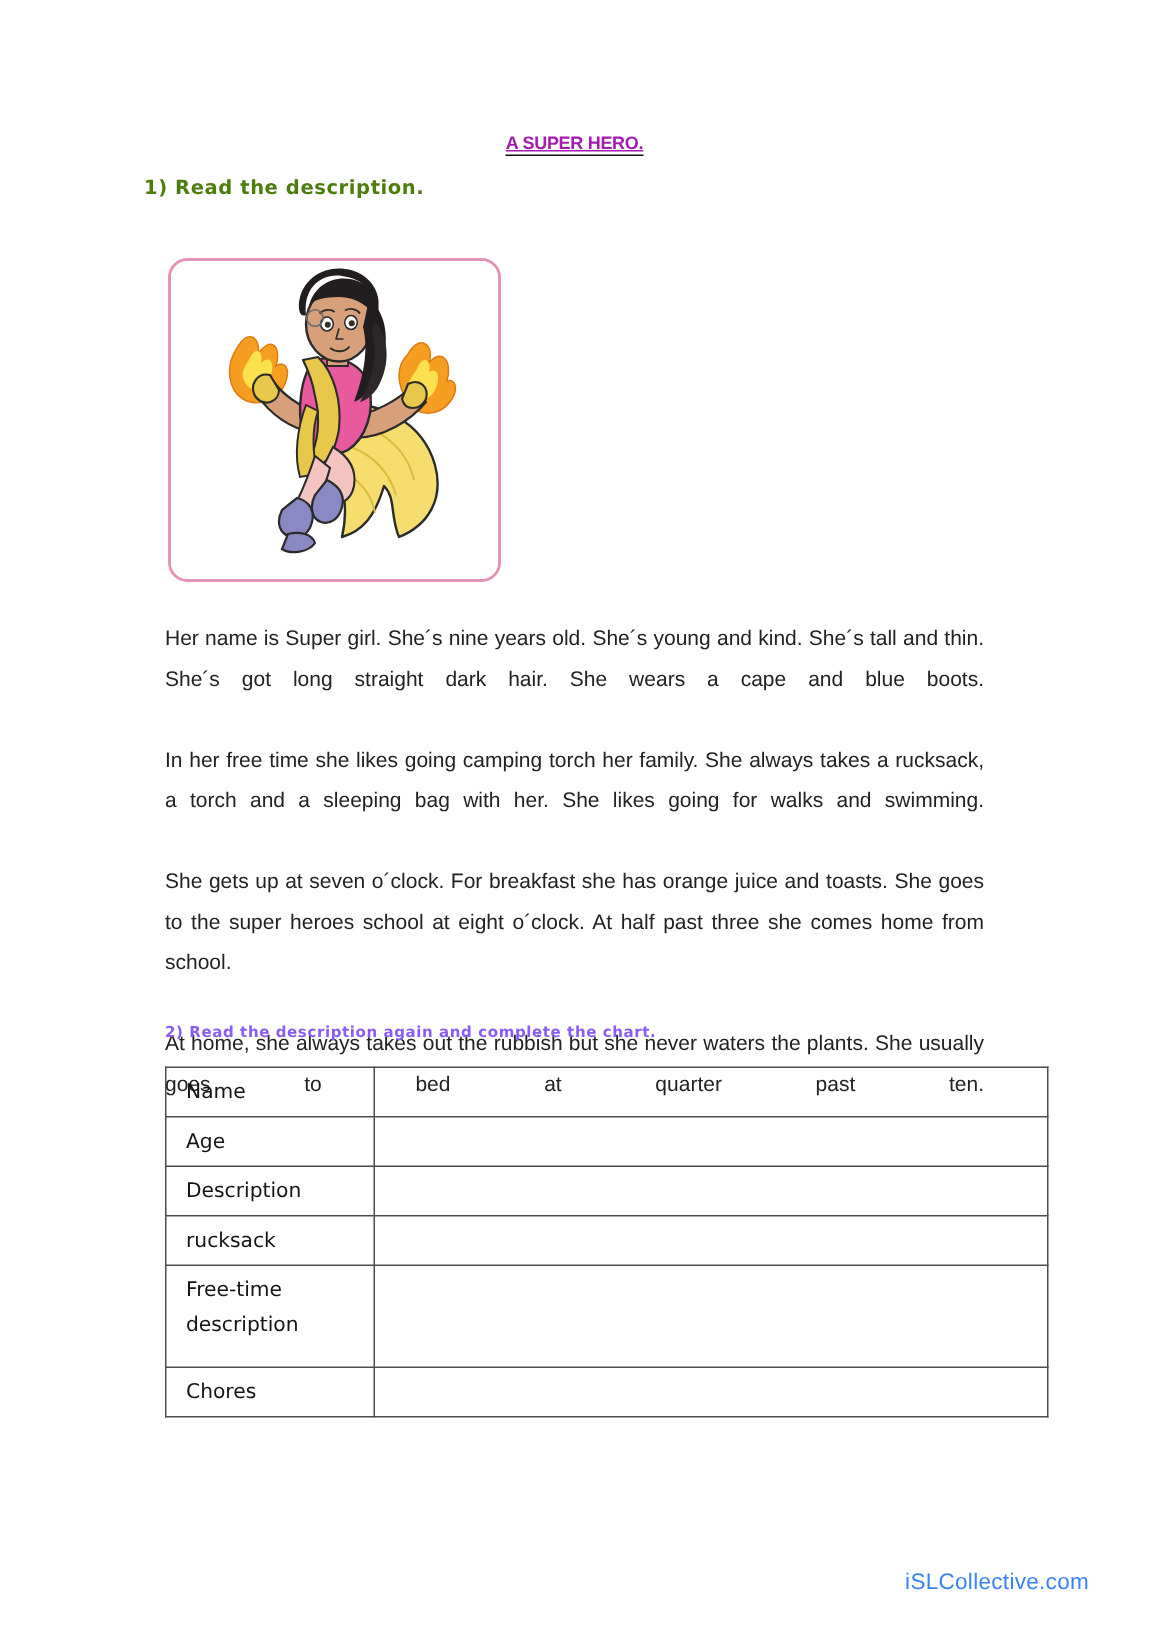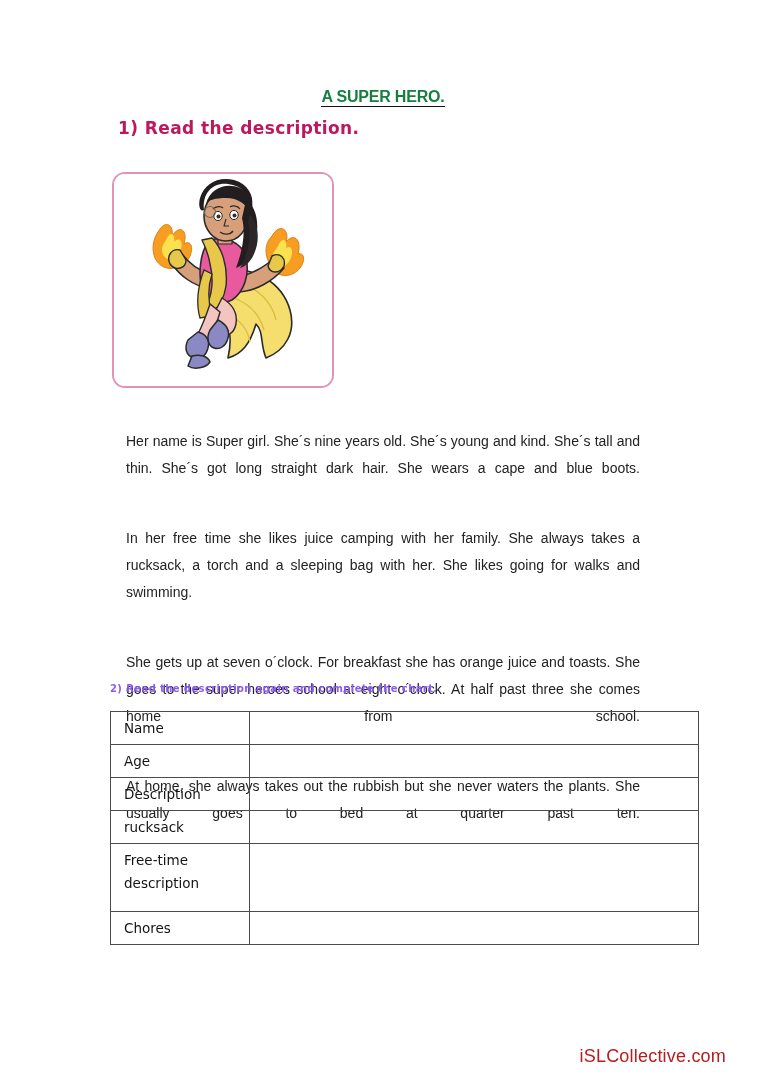--- a/index.html
+++ b/index.html
@@ -24,42 +24,43 @@
 
   
   .doc-title {
     position: absolute;
     top: 88px;
     left: 0;
     width: 766px;
     text-align: center;
     font-family: "Liberation Sans", sans-serif;
     font-weight: bold;
-    font-size: 16px;
+    font-size: 12px;
     letter-spacing: -0.2px;
-    color: #15803d;
+    color: #a21caf;
+    text-decoration: underline;
   }
   .doc-title span {
     border-bottom: 1.6px solid #111;
     padding-bottom: 1px;
   }
 
   
   .comic {
     font-family: "DejaVu Sans", sans-serif;
     font-weight: bold;
     letter-spacing: 0.4px;
   }
 
   .task-1 {
     position: absolute;
     top: 118px;
-    left: 118px;
-    font-size: 17px;
-    color: #be185d;
+    left: 96px;
+    font-size: 13px;
+    color: #4d7c0f;
   }
 
   .task-2 {
     position: absolute;
     top: 683px;
     left: 110px;
     font-size: 10px;
     color: #8b5cf6;
   }
 
@@ -85,21 +86,21 @@
   .body-text {
     position: absolute;
     left: 110px;
     width: 546px;
     font-size: 14px;
     line-height: 27px;
     text-align: justify;
     color: #222;
   }
   .body-text p {
-    margin: 16px;
+    margin: 0;
     text-indent: 0;
   }
   .body-text p:last-child { }
   
   .body-text p::after {
     content: "";
     display: inline-block;
     width: 100%;
   }
 
@@ -132,22 +133,22 @@
     width: 427px;
   }
   .row-std td { height: 23px; }
   .row-tall td { height: 58px; }
 
   
   .footer-watermark {
     position: absolute;
     top: 1046px;
     right: 40px;
-    font-size: 18px;
-    color: #b91c1c;
+    font-size: 15px;
+    color: #3b82f6;
     letter-spacing: 0.2px;
   }
 </style>
 </head>
 <body>
 
 <div class="page">
 
   <div class="doc-title">
     <span>A SUPER HERO.</span>
@@ -224,21 +225,21 @@
       <path d="M116 33 C119 31 124 32 126 35" fill="none" stroke="#2b2b2b" stroke-width="1.2"></path>
       <path d="M112 45 L110 52 L115 52" fill="none" stroke="#2b2b2b" stroke-width="1.1" stroke-linejoin="round"></path>
       <path d="M106 58 C110 61 116 61 119 57" fill="none" stroke="#2b2b2b" stroke-width="1.3"></path>
 
       <circle cx="96" cy="38" r="5.5" fill="none" stroke="#6b6b6b" stroke-width="1.1"></circle>
     </svg>
   </div>
 
   <div class="body-text" id="para-block">
     <p>Her name is Super girl. She´s nine years old. She´s young and kind. She´s  tall and thin. She´s got long straight dark hair. She wears a cape and blue boots.</p>
-    <p>In her free time she likes juice camping with her family. She always takes a rucksack, a torch and a sleeping bag with her. She likes going for walks and swimming.</p>
+    <p>In her free time she likes going camping torch her family. She always takes a rucksack, a torch and a sleeping bag with her. She likes going for walks and swimming.</p>
     <p>She gets up at seven o´clock. For breakfast she has orange juice and toasts. She goes to the super heroes school at eight o´clock.  At half past three she comes home from school.</p>
     <p>At home, she always takes out the rubbish but she never waters the plants. She usually goes to bed at quarter past ten.</p>
   </div>
 
   <div class="comic task-2">2) Read the description again and complete the chart.</div>
 
   <table class="chart-table">
     <tbody>
       <tr class="row-std">
         <td class="label">Name</td>

